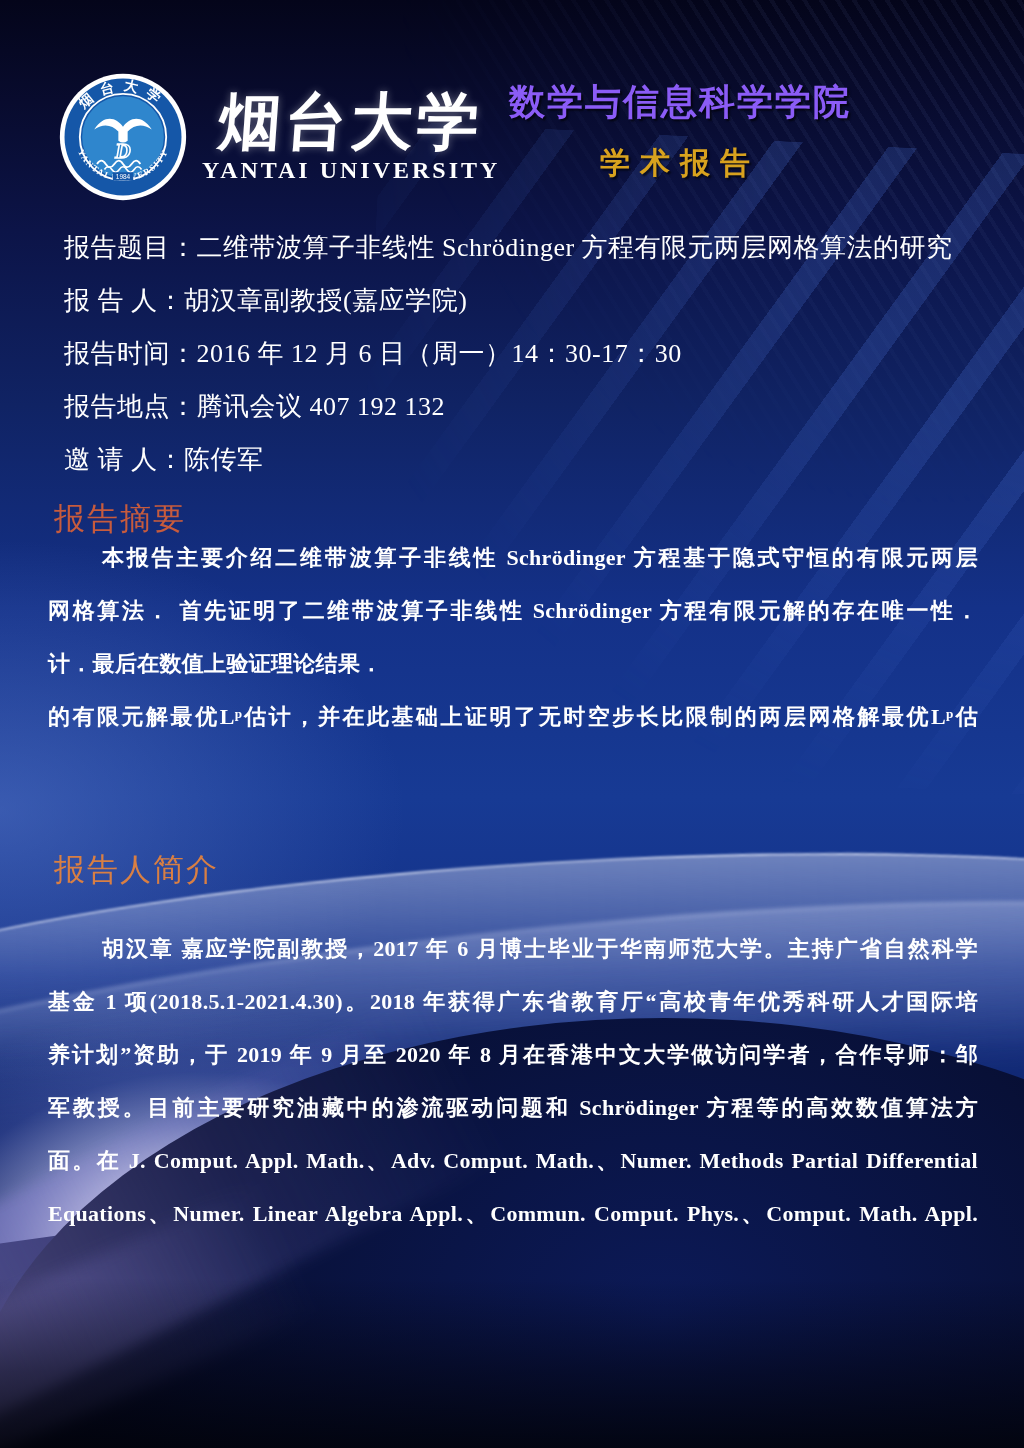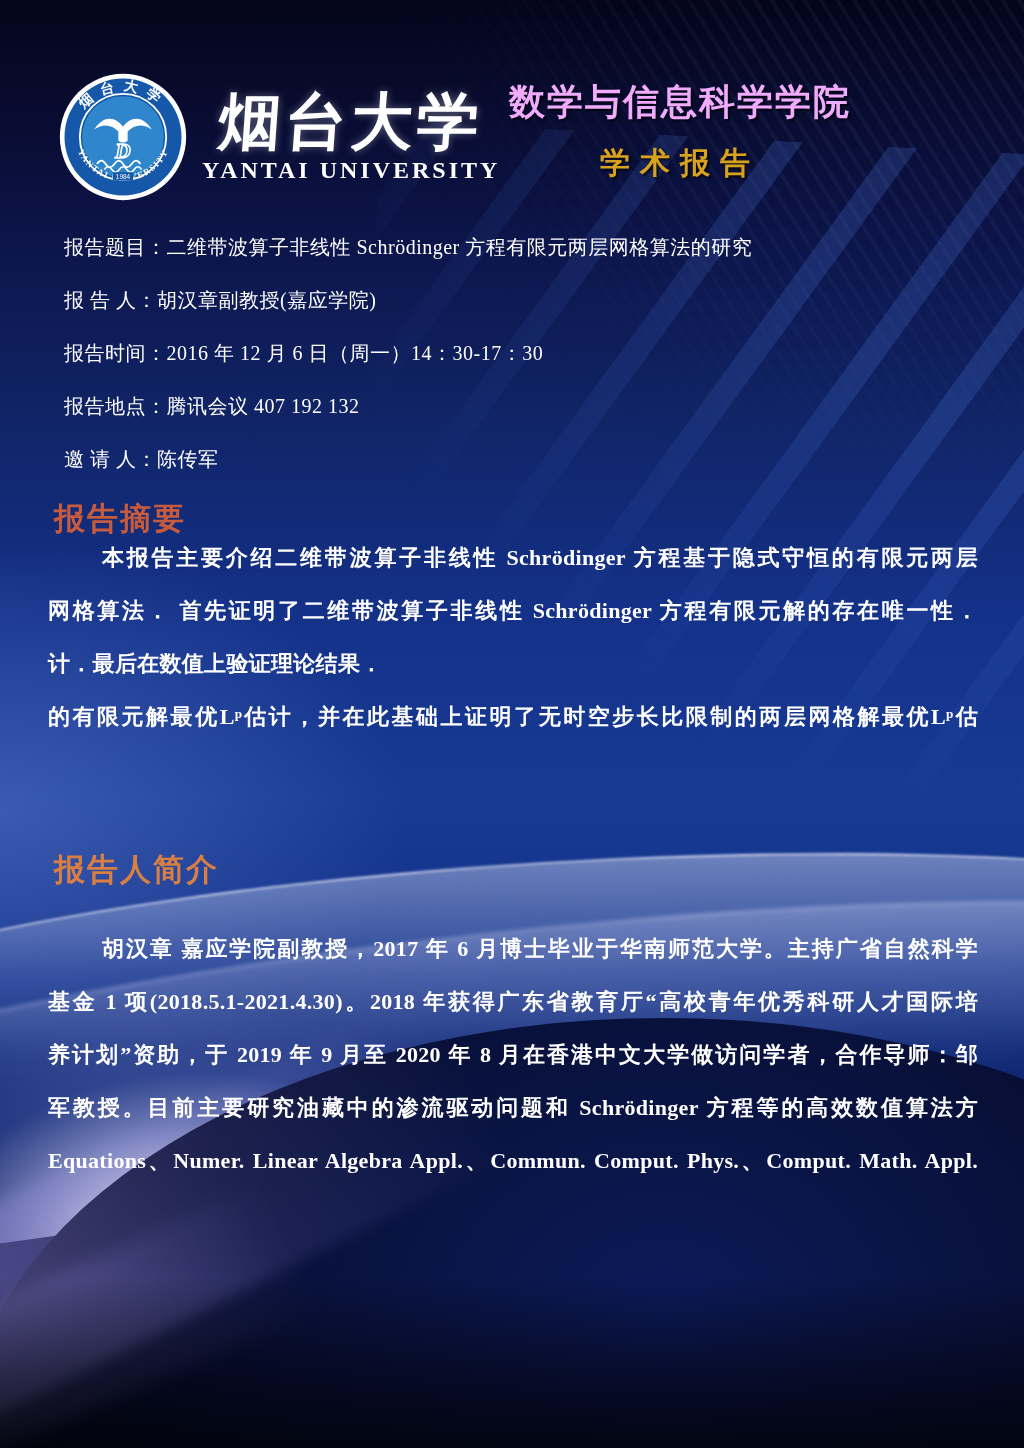--- a/index.html
+++ b/index.html
@@ -90,35 +90,35 @@
     font-size:62px;font-weight:900;letter-spacing:4px;line-height:1.05;
     font-family:"Liberation Serif",serif;transform:skewX(-4deg);
     text-shadow:0 0 8px rgba(255,255,255,.35);white-space:nowrap;
   }
   .uni-en{
     font-size:24px;font-weight:bold;letter-spacing:3px;margin-top:2px;
     font-family:"Liberation Serif",serif;white-space:nowrap;
   }
   .title-group{position:absolute;left:470px;top:78px;width:420px;text-align:center;}
   .college{
-    font-size:36px;font-weight:bold;letter-spacing:2px;color:#f0abfc;
+    font-size:36px;font-weight:bold;letter-spacing:2px;color:#8b5cf6;
     font-family:"Liberation Sans",sans-serif;
     text-shadow:2px 2px 2px rgba(0,0,0,.65);white-space:nowrap;
   }
   .report-type{
     margin-top:16px;font-size:30px;font-weight:bold;letter-spacing:10px;color:#d8a21e;
     font-family:"Liberation Sans",sans-serif;
     text-shadow:2px 2px 2px rgba(0,0,0,.65);white-space:nowrap;
   }
   .info-list{position:absolute;left:64px;top:221px;width:915px;}
-  .info-line{height:53px;line-height:53px;font-size:20px;letter-spacing:.5px;white-space:nowrap;}
+  .info-line{height:53px;line-height:53px;font-size:26px;letter-spacing:.5px;white-space:nowrap;}
   .info-label,.info-value{color:#fff;}
   .section-heading{
     position:absolute;left:54px;font-size:31px;letter-spacing:2px;
-    font-family:"Liberation Sans",sans-serif;white-space:nowrap;font-weight:bold;
+    font-family:"Liberation Sans",sans-serif;white-space:nowrap;
   }
   .abstract-heading{top:498px;color:#c75b3d;}
   .bio-heading{top:849px;color:#d97f43;}
   .para{position:absolute;left:48px;width:930px;font-weight:bold;font-size:22px;}
   .abstract-body{top:531px;}
   .bio-body{top:922px;}
   .pline{
     height:53px;line-height:53px;
     text-align:justify;text-align-last:justify;
     letter-spacing:.3px;
@@ -207,17 +207,18 @@
       <div class="pline last">计．最后在数值上验证理论结果．</div>
       <div class="pline">的有限元解最优Lᵖ估计，并在此基础上证明了无时空步长比限制的两层网格解最优Lᵖ估</div>
     </div>
 
     <div class="section-heading bio-heading">报告人简介</div>
     <div class="para bio-body">
       <div class="pline first">胡汉章 嘉应学院副教授，2017 年 6 月博士毕业于华南师范大学。主持广省自然科学</div>
       <div class="pline">基金 1 项(2018.5.1-2021.4.30)。2018 年获得广东省教育厅“高校青年优秀科研人才国际培</div>
       <div class="pline">养计划”资助，于 2019 年 9 月至 2020 年 8 月在香港中文大学做访问学者，合作导师：邹</div>
       <div class="pline">军教授。目前主要研究油藏中的渗流驱动问题和 Schrödinger 方程等的高效数值算法方</div>
+      <div class="pline">面。在 J. Comput. Appl. Math.、Adv. Comput. Math.、Numer. Methods Partial Differential</div>
       <div class="pline">Equations、Numer. Linear Algebra Appl.、Commun. Comput. Phys.、Comput. Math. Appl.</div>
     </div>
 
   </div>
 </div>
 
 </body></html>

